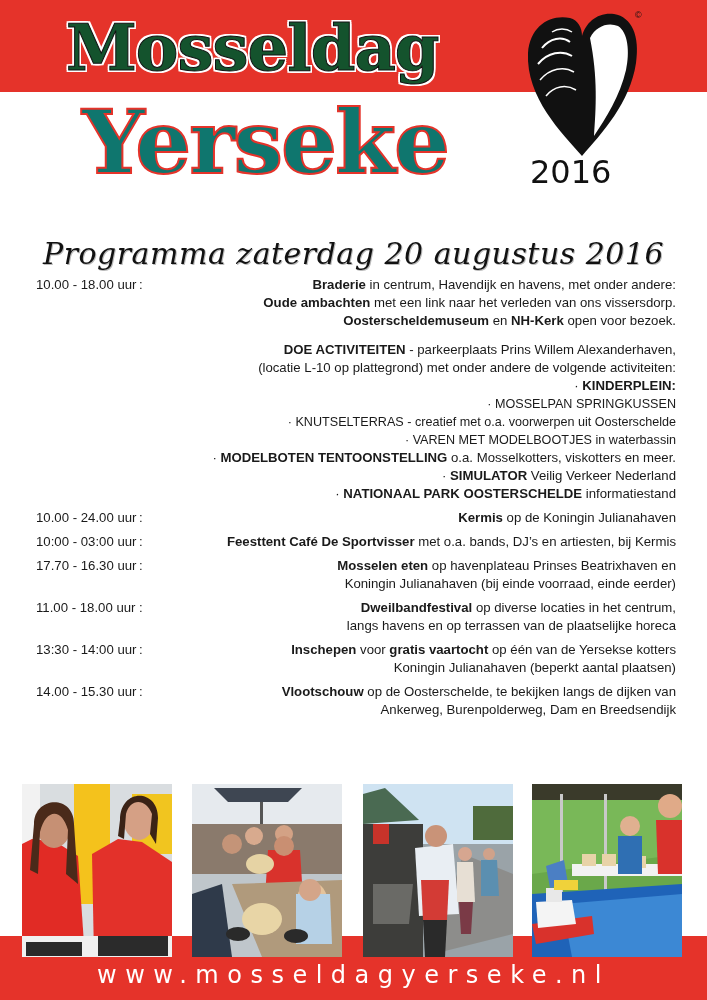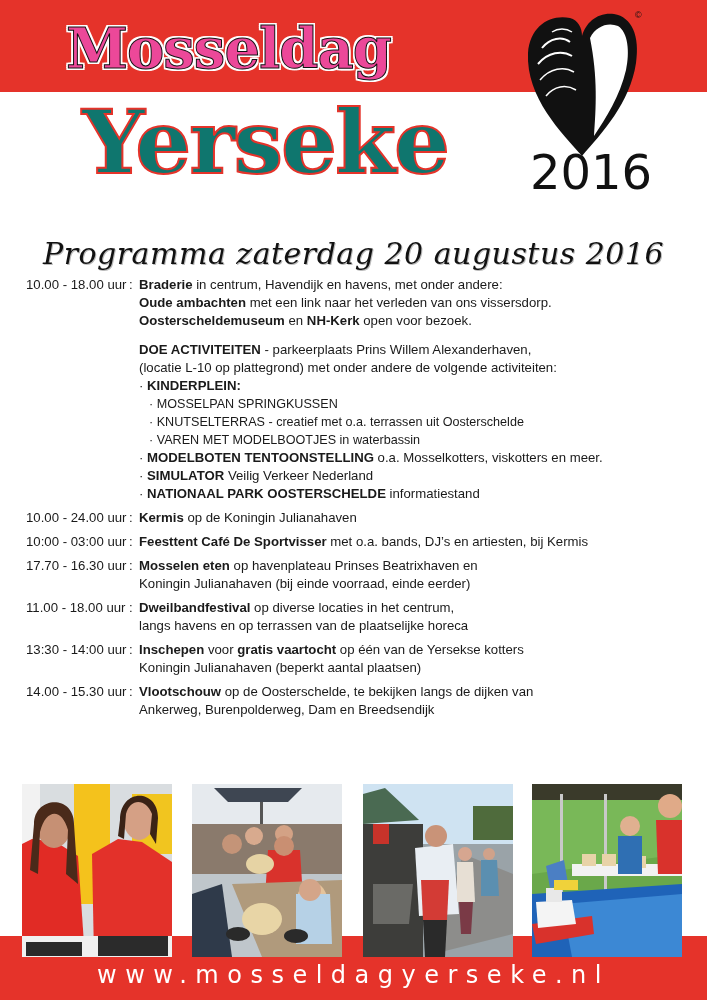--- a/index.html
+++ b/index.html
@@ -4,52 +4,52 @@
 <style>
   * { box-sizing: border-box; margin: 0; padding: 0; }
   html, body { width: 707px; height: 1000px; background: #ffffff; overflow: hidden; }
   body { position: relative; font-family: "Liberation Sans", sans-serif; color: #1a1a1a; }
 
   .top-band { position: absolute; left: 0; top: 0; width: 707px; height: 92px; background: #e5332a; }
   .bottom-band { position: absolute; left: 0; top: 936px; width: 707px; height: 64px; background: #e5332a; }
 
   .title-mosseldag {
     position: absolute; left: 66px; top: 8px;
-    font-family: "DejaVu Serif", serif; font-weight: bold; font-size: 56px; line-height: 80px;
-    color: #ec4899; letter-spacing: -1px;
+    font-family: "DejaVu Serif", serif; font-weight: bold; font-size: 64px; line-height: 80px;
+    color: #14532d; letter-spacing: -1px;
     -webkit-text-stroke: 1px #111;
     text-shadow: 2px 0 #fff, -2px 0 #fff, 0 2px #fff, 0 -2px #fff, 2px 2px #fff, -2px -2px #fff, 2px -2px #fff, -2px 2px #fff;
     text-align: center;
   }
   .title-yerseke {
     position: absolute; left: 82px; top: 92px;
     font-family: "DejaVu Serif", serif; font-weight: bold; font-size: 88px; line-height: 100px;
     color: #0f766e; letter-spacing: -2px;
     -webkit-text-stroke: 2px #e5332a;
   }
   .title-year {
     position: absolute; left: 530px; top: 148px;
-    font-family: "DejaVu Sans", sans-serif; font-size: 48px; line-height: 48px; color: #111;
+    font-family: "DejaVu Sans", sans-serif; font-size: 32px; line-height: 48px; color: #111;
   }
   .logo-heart { position: absolute; left: 522px; top: 8px; width: 120px; height: 150px; }
   .copyright { position: absolute; left: 635px; top: 10px; font-size: 9px; color: #111; }
 
   .subtitle {
     position: absolute; left: 0; top: 234px; width: 707px; text-align: center;
     font-family: "DejaVu Serif", serif; font-style: italic; font-size: 30px; line-height: 40px;
     color: #111; letter-spacing: 0.5px;
     text-shadow: 1px 1px 0 #bbb;
   }
 
-  .program { position: absolute; left: 26px; top: 276px; width: 640px; font-size: 13.2px; line-height: 18px; }
+  .program { position: absolute; left: 36px; top: 276px; width: 640px; font-size: 13.2px; line-height: 18px; }
   .entry { display: flex; margin-bottom: 6px; }
   .time { width: 103px; flex: none; white-space: nowrap; }
   .colon { width: 10px; flex: none; }
   .content { flex: 1; }
-  .content .line { white-space: nowrap; }
+  .content .line { white-space: nowrap; text-align: right; }
   .content b { font-weight: bold; }
   .sub-block { margin-top: 11px; }
   .bullet-1 { padding-left: 0; }
   .bullet-2 { padding-left: 10px; font-size: 12.6px; }
 
   .photos { position: absolute; left: 22px; top: 784px; width: 660px; height: 173px; }
   .photo { position: absolute; top: 0; width: 150px; height: 173px; overflow: hidden; }
   .photo.p1 { left: 0; }
   .photo.p2 { left: 170px; }
   .photo.p3 { left: 341px; }
@@ -92,21 +92,21 @@
     <div class="content">
       <div class="line"><b>Braderie</b><span> in centrum, Havendijk en havens, met onder andere:</span></div>
       <div class="line"><b>Oude ambachten</b><span> met een link naar het verleden van ons vissersdorp.</span></div>
       <div class="line"><b>Oosterscheldemuseum</b><span> en </span><b>NH-Kerk</b><span> open voor bezoek.</span></div>
 
       <div class="sub-block">
         <div class="line"><b>DOE ACTIVITEITEN</b><span> - parkeerplaats Prins Willem Alexanderhaven,</span></div>
         <div class="line">(locatie L-10 op plattegrond) met onder andere de volgende activiteiten:</div>
         <div class="line bullet-1"><span>·</span> <b>KINDERPLEIN:</b></div>
         <div class="line bullet-2"><span>·</span> <span>MOSSELPAN SPRINGKUSSEN</span></div>
-        <div class="line bullet-2"><span>·</span> <span>KNUTSELTERRAS - creatief met o.a. terrassen uit Oosterschelde</span></div>
+        <div class="line bullet-2"><span>·</span> <span>KNUTSELTERRAS - creatief met o.a. voorwerpen uit Oosterschelde</span></div>
         <div class="line bullet-2"><span>·</span> <span>VAREN MET MODELBOOTJES in waterbassin</span></div>
         <div class="line bullet-1"><span>·</span> <b>MODELBOTEN TENTOONSTELLING</b><span> o.a. Mosselkotters, viskotters en meer.</span></div>
         <div class="line bullet-1"><span>·</span> <b>SIMULATOR</b><span> Veilig Verkeer Nederland</span></div>
         <div class="line bullet-1"><span>·</span> <b>NATIONAAL PARK OOSTERSCHELDE</b><span> informatiestand</span></div>
       </div>
     </div>
   </div>
 
   <div class="entry">
     <div class="time">10.00 - 24.00 uur</div>

